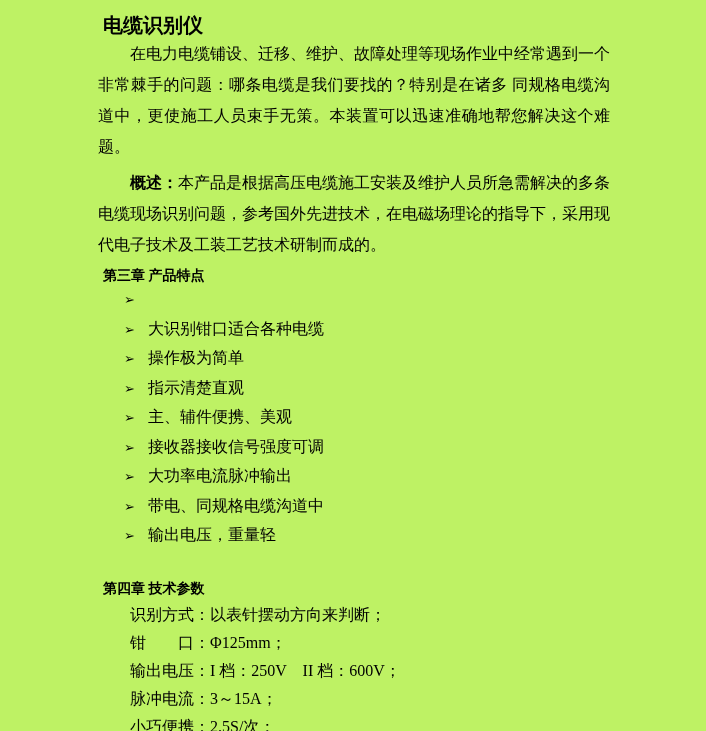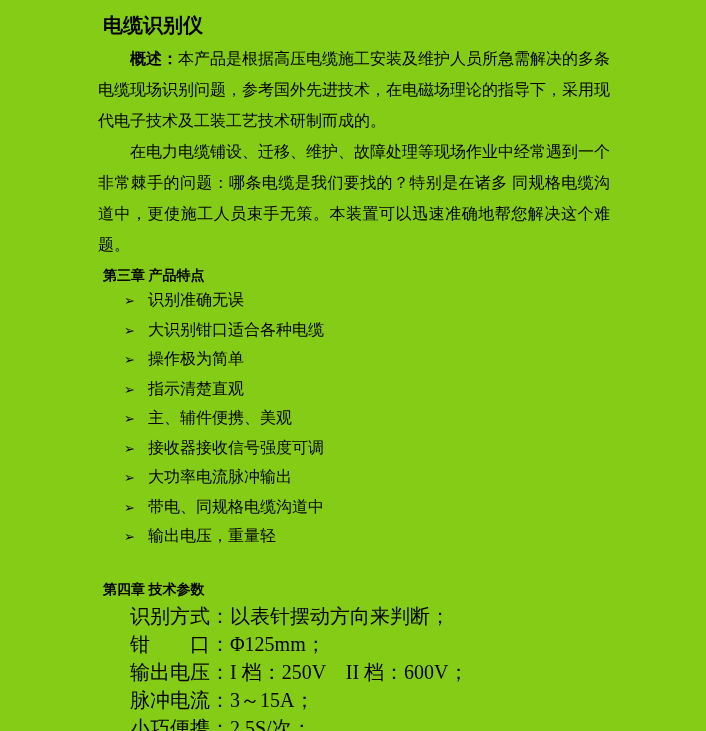--- a/index.html
+++ b/index.html
@@ -12,21 +12,21 @@
     height: 731px;
     font-family: "Liberation Serif", "DejaVu Serif", serif;
     color: #000000;
     overflow: hidden;
   }
   .page {
     box-sizing: border-box;
     width: 706px;
     height: 731px;
     padding: 13px 96px 0 98px;
-    background: #84cc16;
+    background: #bef264;
     overflow: hidden;
   }
   .doc-title {
     font-size: 20px;
     line-height: 25px;
     font-weight: bold;
     margin: 0 0 0 5px;
   }
   .body-para {
     font-size: 16px;
@@ -61,47 +61,46 @@
   .bullet {
     flex: 0 0 24px;
     width: 24px;
     font-family: "DejaVu Sans", sans-serif;
     font-size: 13px;
   }
   .params {
     margin-top: 2px;
   }
   .param {
-    font-size: 20px;
+    font-size: 16px;
     line-height: 28px;
     margin: 0;
     padding-left: 32px;
     white-space: pre-wrap;
   }
   .param:last-child {
     padding-left: 42px;
   }
 </style>
 </head>
 <body>
 
 <div class="page">
 
   <h1 class="doc-title">电缆识别仪</h1>
 
+  <p class="body-para second">在电力电缆铺设、迁移、维护、故障处理等现场作业中经常遇到一个非常棘手的问题：哪条电缆是我们要找的？特别是在诸多 同规格电缆沟道中，更使施工人员束手无策。本装置可以迅速准确地帮您解决这个难题。</p>
+
   <p class="body-para"><b>概述：</b><span>本产品是根据高压电缆施工安装及维护人员所急需解决的多条电缆现场识别问题，参考国外先进技术，在电磁场理论的指导下，采用现代电子技术及工装工艺技术研制而成的。</span></p>
-
-  <p class="body-para second">在电力电缆铺设、迁移、维护、故障处理等现场作业中经常遇到一个非常棘手的问题：哪条电缆是我们要找的？特别是在诸多 同规格电缆沟道中，更使施工人员束手无策。本装置可以迅速准确地帮您解决这个难题。</p>
 
   <h2 class="chapter-heading">第三章 产品特点</h2>
 
   <ul class="features">
       <li class="feature">
       <span class="bullet">➢</span>
-      <span class="feature-text">识别准确无误</span>
     </li>
       <li class="feature">
       <span class="bullet">➢</span>
       <span class="feature-text">大识别钳口适合各种电缆</span>
     </li>
       <li class="feature">
       <span class="bullet">➢</span>
       <span class="feature-text">操作极为简单</span>
     </li>
       <li class="feature">

